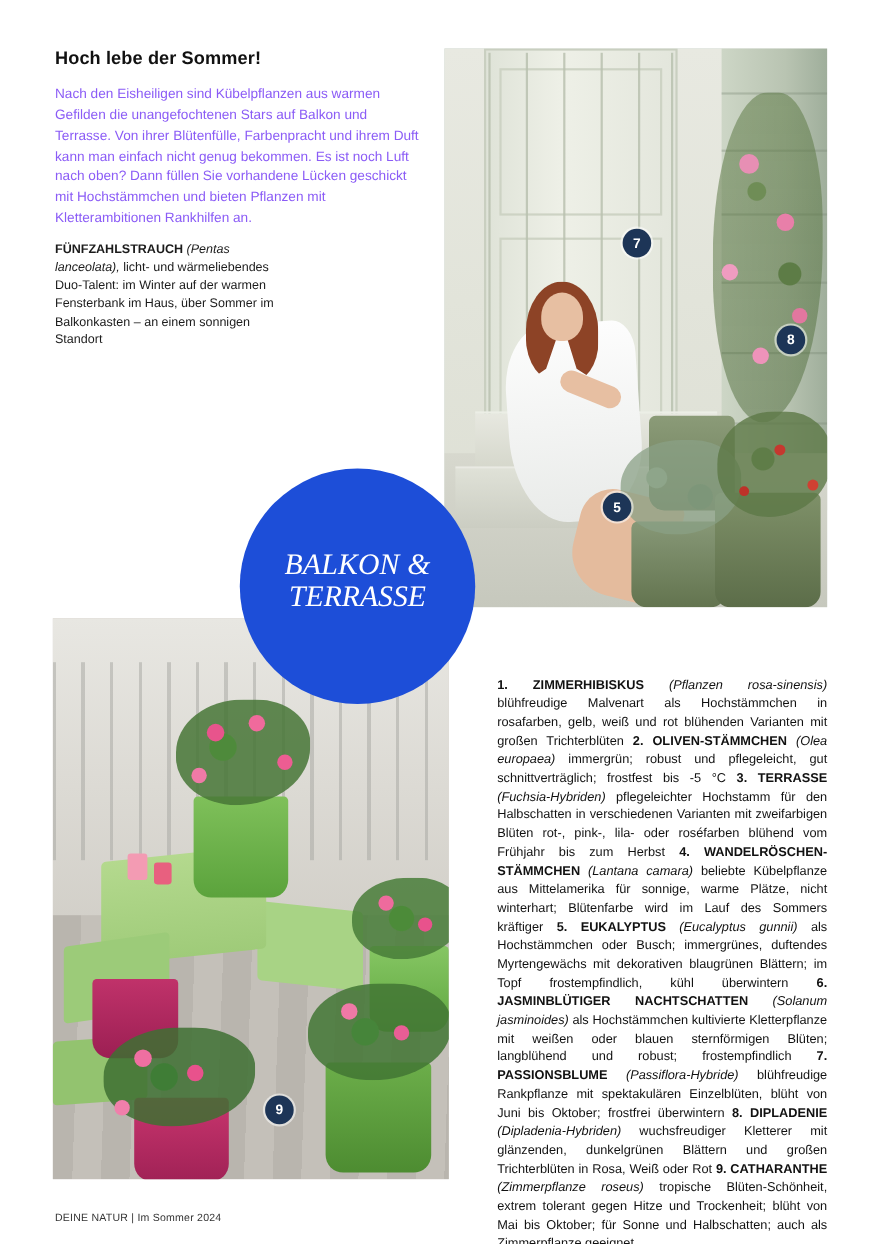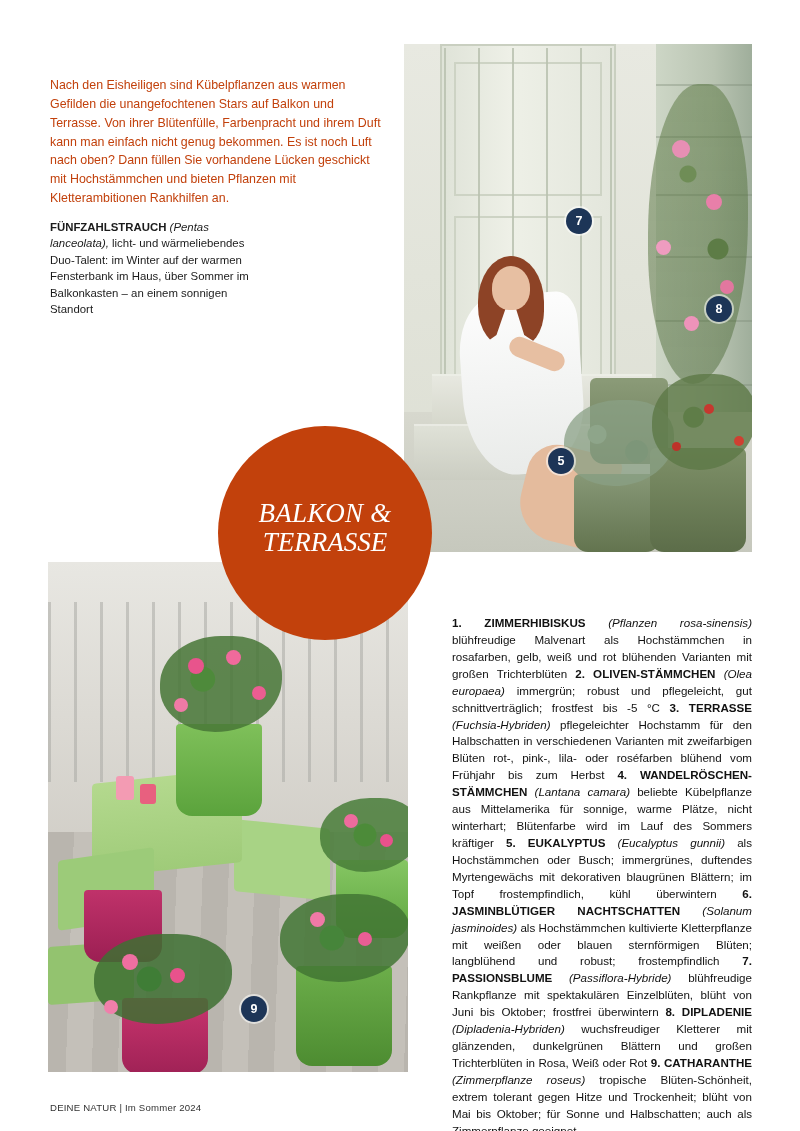--- a/index.html
+++ b/index.html
@@ -32,21 +32,21 @@
     color: #111;
     letter-spacing: 0.1px;
   }
   .intro {
     position: absolute;
     left: 50px;
     top: 76px;
     width: 332px;
     font-size: 12.4px;
     line-height: 1.52;
-    color: #c2410c;
+    color: #8b5cf6;
   }
   .caption-duo {
     position: absolute;
     left: 50px;
     top: 219px;
     width: 215px;
     font-size: 11.4px;
     line-height: 1.44;
     color: #1b1b1b;
   }
@@ -228,21 +228,21 @@
   }
   .cd1 { left: 68px; top: 214px; width: 18px; height: 24px; background:#f39bb3; }
   .cd2 { left: 92px; top: 222px; width: 16px; height: 20px; background:#e8607f; }
 
   
   .circle {
     position: absolute;
     left: 218px; top: 426px;
     width: 214px; height: 214px;
     border-radius: 50%;
-    background: #c2410c;
+    background: #1d4ed8;
     color: #ffffff;
     text-align: center;
     display: flex;
     flex-direction: column;
     align-items: center;
     justify-content: center;
     box-sizing: border-box;
     padding: 12px 18px;
   }
   .circle .c1 {
@@ -315,20 +315,21 @@
   }
   .fr-a { font-size: 9.6px; color: #333; }
   .fr-b { font-size: 13px; font-weight: bold; letter-spacing: 0.2px; }
   .fr-c { font-size: 18px; font-weight: bold; }
 </style>
 </head>
 <body>
 
 <div class="page">
 
+  <div class="headline">Hoch lebe der Sommer!</div>
   <div class="intro">Nach den Eisheiligen sind Kübelpflanzen aus warmen Gefilden die unangefochtenen Stars auf Balkon und Terrasse. Von ihrer Blütenfülle, Farbenpracht und ihrem Duft kann man einfach nicht genug bekommen. Es ist noch Luft nach oben? Dann füllen Sie vorhandene Lücken geschickt mit Hochstämmchen und bieten Pflanzen mit Kletterambitionen Rankhilfen an.</div>
 
   <div class="caption-duo">
     <b>FÜNFZAHLSTRAUCH</b>
     <i>(Pentas lanceolata),</i>
     <span>licht- und wärmeliebendes Duo-Talent: im Winter auf der warmen Fensterbank im Haus, über Sommer im Balkonkasten – an einem sonnigen Standort</span>
   </div>
 
   <div class="photo-top">
     <div class="pt-wall"></div>

